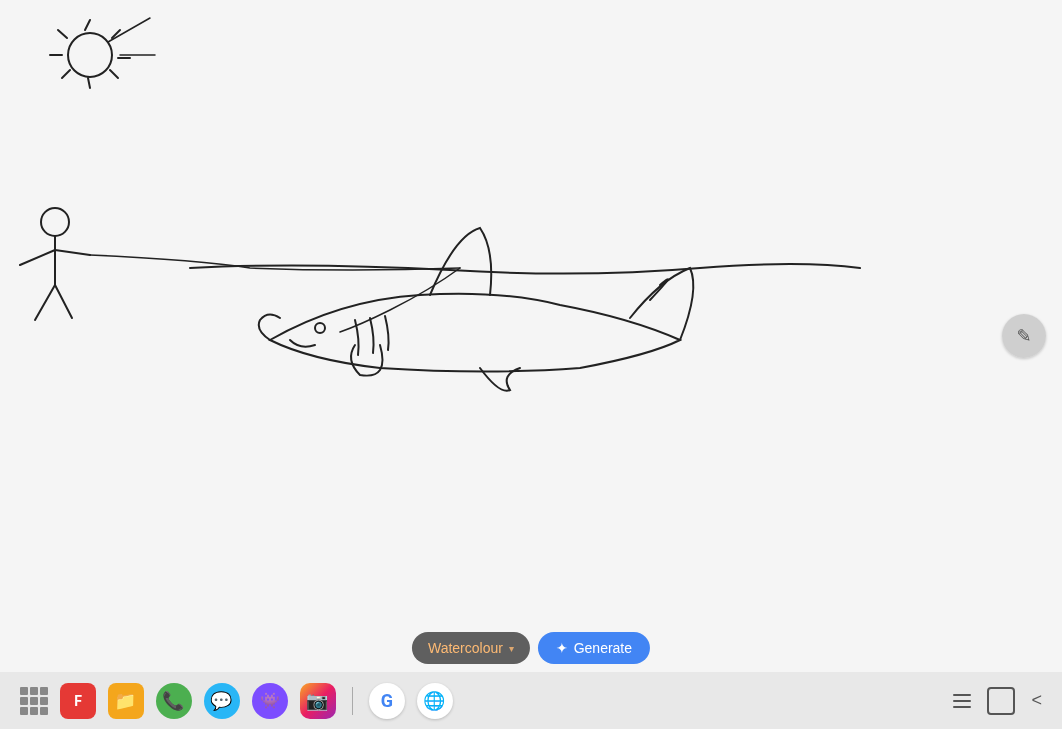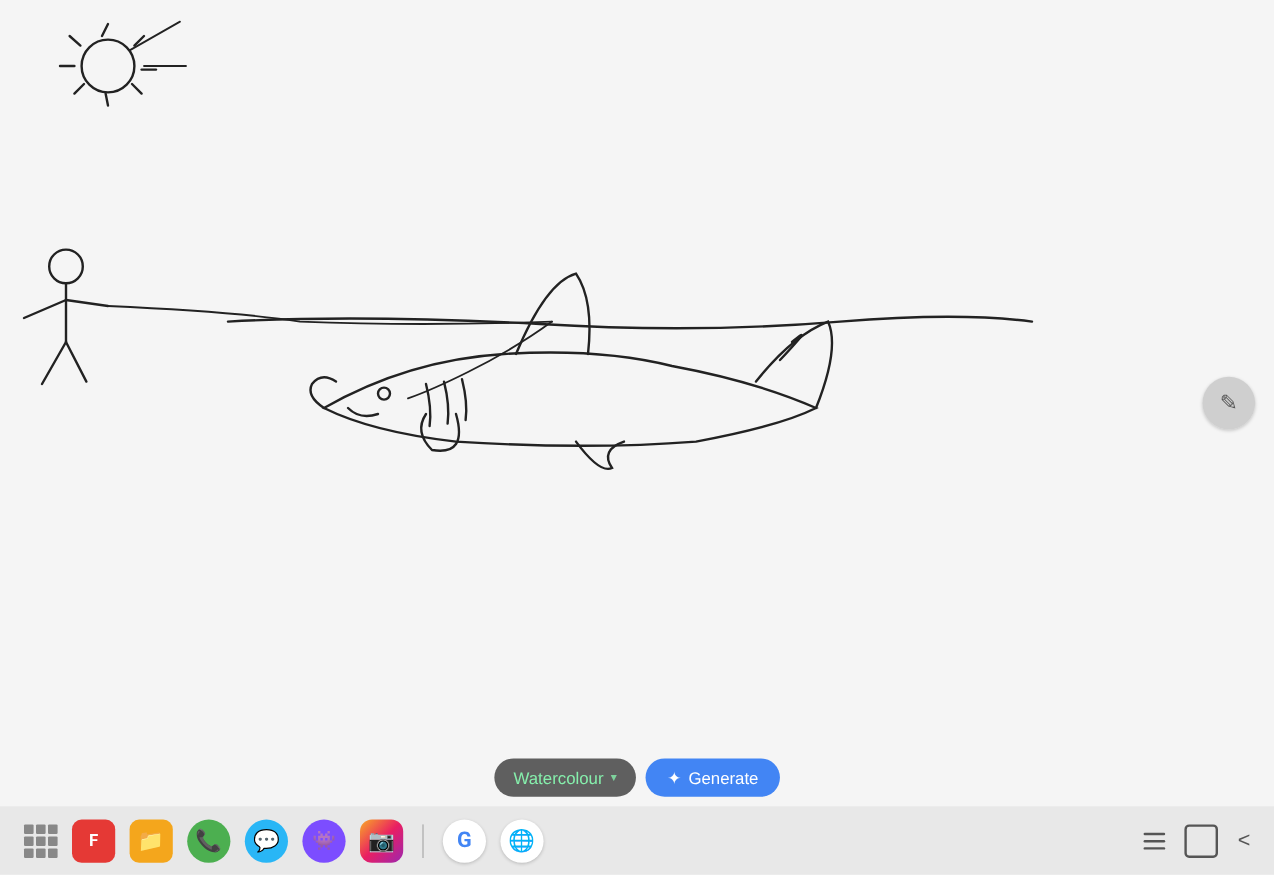--- a/index.html
+++ b/index.html
@@ -70,21 +70,21 @@
       align-items: center;
       gap: 8px;
       padding: 8px 0;
     }
 
     #watercolour-btn {
       display: flex;
       align-items: center;
       gap: 6px;
       background: #5f5f5f;
-      color: #86efac;
+      color: #fdba74;
       border: none;
       border-radius: 20px;
       padding: 8px 16px;
       font-size: 14px;
       cursor: pointer;
       font-weight: 500;
     }
 
     #watercolour-btn .chevron {
       font-size: 10px;

